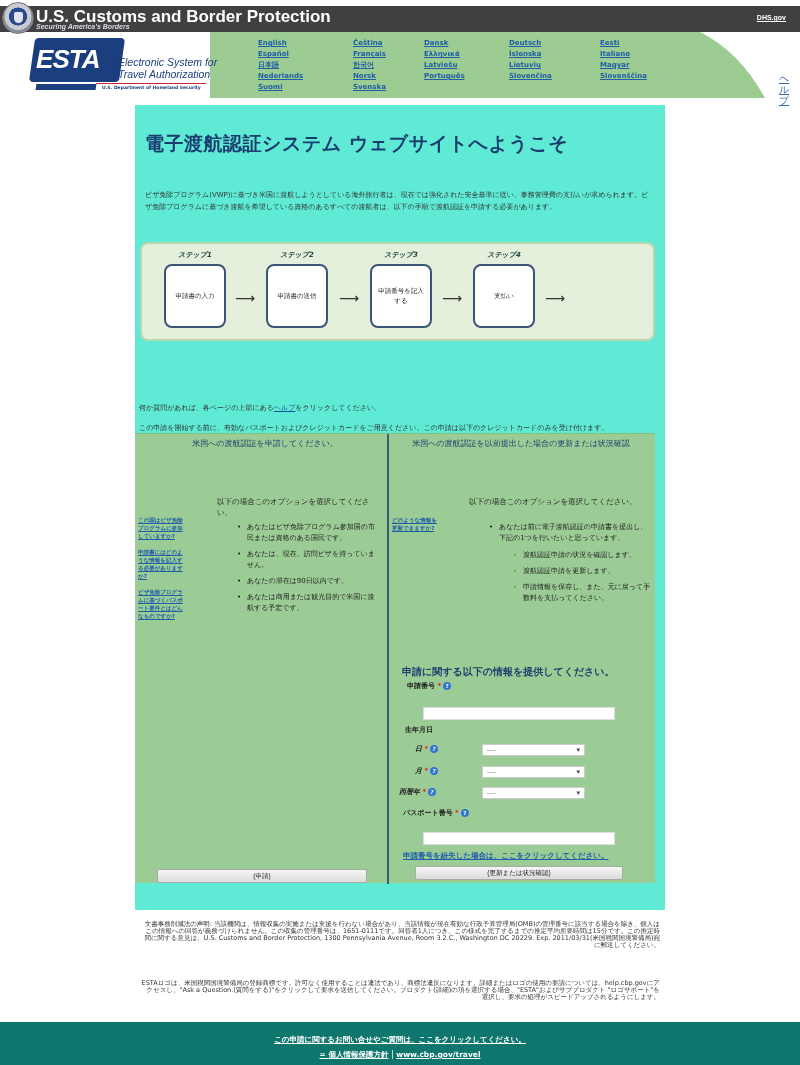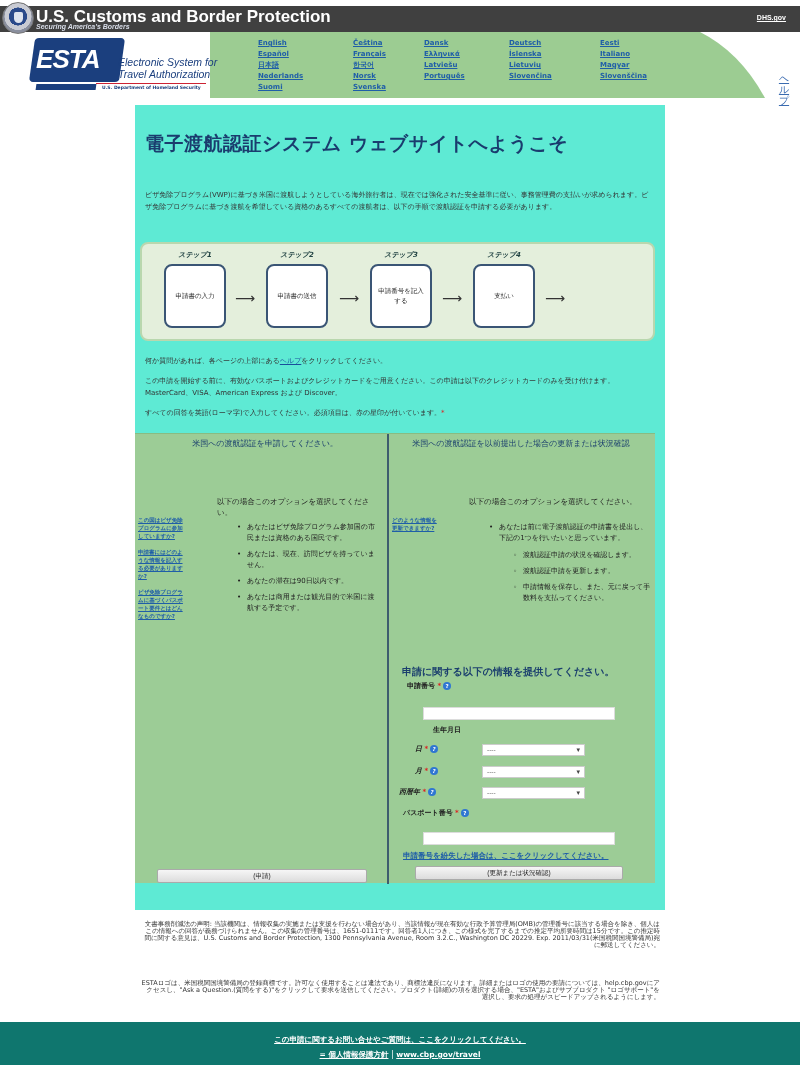--- a/index.html
+++ b/index.html
@@ -32,21 +32,21 @@
     .main { position: absolute; left: 135px; top: 105px; width: 530px; height: 805px; background: #5eead4; }
     .page-title { position: absolute; left: 10px; top: 26px; font-size: 19px; font-weight: bold; color: #1a3c6e; letter-spacing: 0.5px; }
     .intro { position: absolute; left: 10px; top: 84px; width: 510px; font-size: 7px; line-height: 12px; color: #333; }
 
     .steps { position: absolute; left: 5px; top: 137px; width: 515px; height: 99px; background: #e4efdc; border: 2px solid #b9d7ae; border-radius: 8px; }
     .step { position: absolute; top: 6px; width: 66px; text-align: center; }
     .step .lbl { font-size: 7px; font-style: italic; font-weight: bold; color: #244; line-height: 11px; }
     .step .box { margin: 3px auto 0; width: 62px; height: 64px; background: #fff; border: 2px solid #3a5575; border-radius: 8px; display: flex; align-items: center; justify-content: center; font-size: 6.5px; line-height: 10px; color: #222; padding: 0 6px; }
     .arrow { position: absolute; top: 46px; font-size: 14px; color: #333; width: 30px; text-align: center; }
 
-    .note { position: absolute; left: 10px; width: 510px; font-size: 7px; line-height: 12px; color: #333; }
+    .note { position: absolute; left: 4px; width: 510px; font-size: 7px; line-height: 12px; color: #333; margin-top: 47px; }
     .req { color: #d22; }
 
     .panels { position: absolute; left: 0; top: 328px; width: 520px; height: 450px; background: #9ccc96; border-top: 1px solid #88bc82; }
     .divider { position: absolute; left: 252px; top: 0; width: 2px; height: 450px; background: #3d5d6e; }
     .panel-title { position: absolute; font-size: 8px; line-height: 12px; color: #1b3f6e; text-align: center; }
     .side-links { position: absolute; font-size: 5.5px; line-height: 8px; }
     .side-links a { display: block; color: #1f5ea8; margin-bottom: 8px; font-weight: bold; }
     .opt-lead { position: absolute; font-size: 7.5px; line-height: 11px; color: #222; }
     .bullets { position: absolute; font-size: 7px; line-height: 11px; color: #222; list-style: none; }
     .bullets li { position: relative; padding-left: 12px; margin-bottom: 5px; }
@@ -199,21 +199,21 @@
       </li>
     </ul>
 
     <div class="form-title">申請に関する以下の情報を提供してください。</div>
 
     <div class="flabel" style="left:272px; top:247px;">
       <span>申請番号</span> <span class="req">*</span><span class="qicon">?</span>
     </div>
     <input class="tinput" style="left: 288px; top: 273px; width: 192px;" value="">
 
-    <div class="flabel" style="left:270px; top:291px;margin-left:28px;">生年月日</div>
+    <div class="flabel" style="left:270px; top:291px;">生年月日</div>
 
     <div class="flabel it" style="left:280px; top:310px;">
       <span>日</span> <span class="req">*</span><span class="qicon">?</span>
     </div>
     <div class="tselect" style="left:347px; top:310px;">----</div>
 
     <div class="flabel it" style="left:280px; top:332px;">
       <span>月</span> <span class="req">*</span><span class="qicon">?</span>
     </div>
     <div class="tselect" style="left:347px; top:332px;">----</div>

